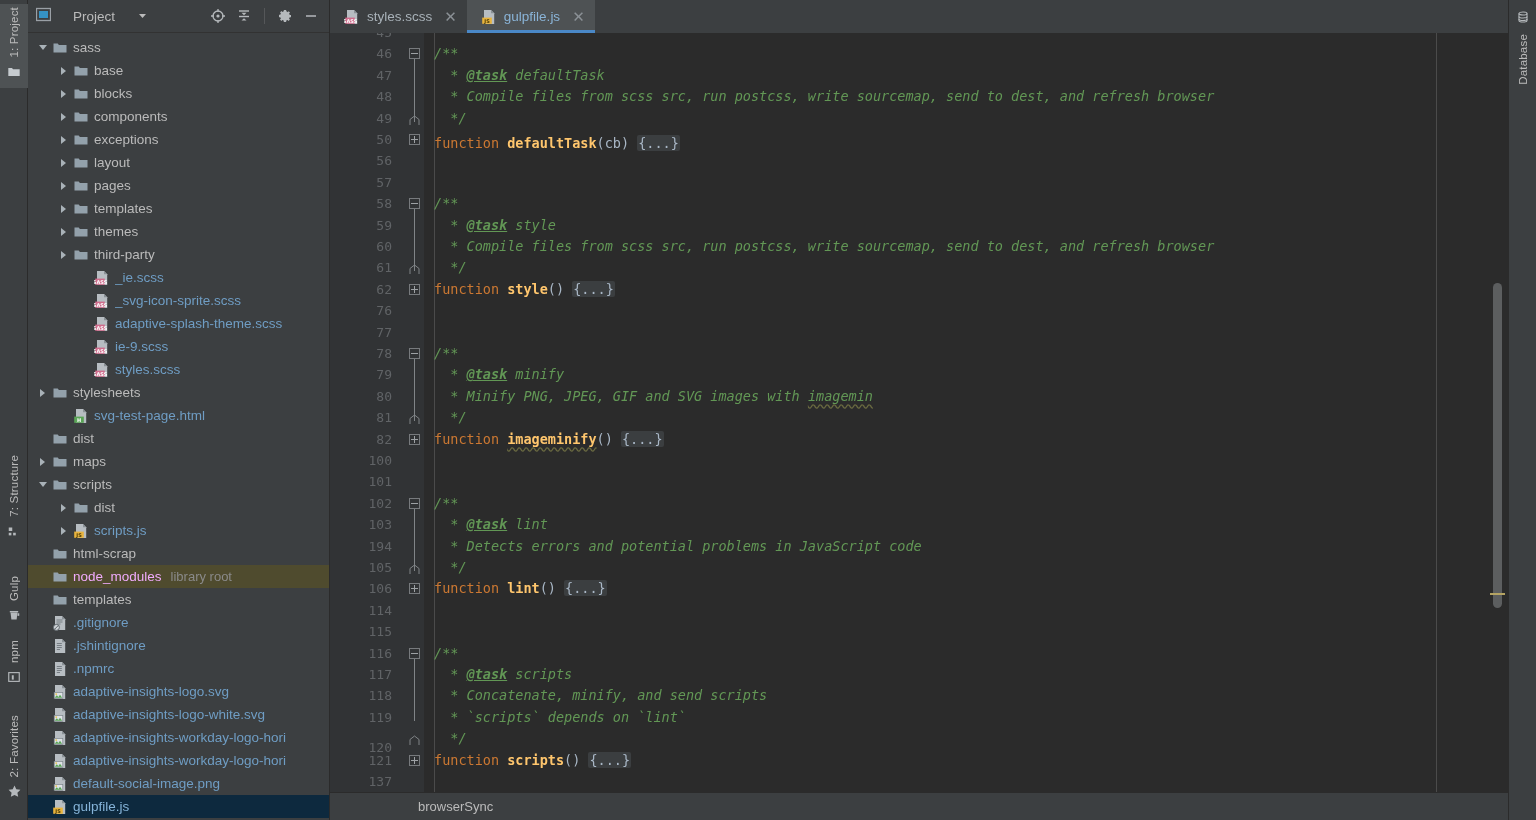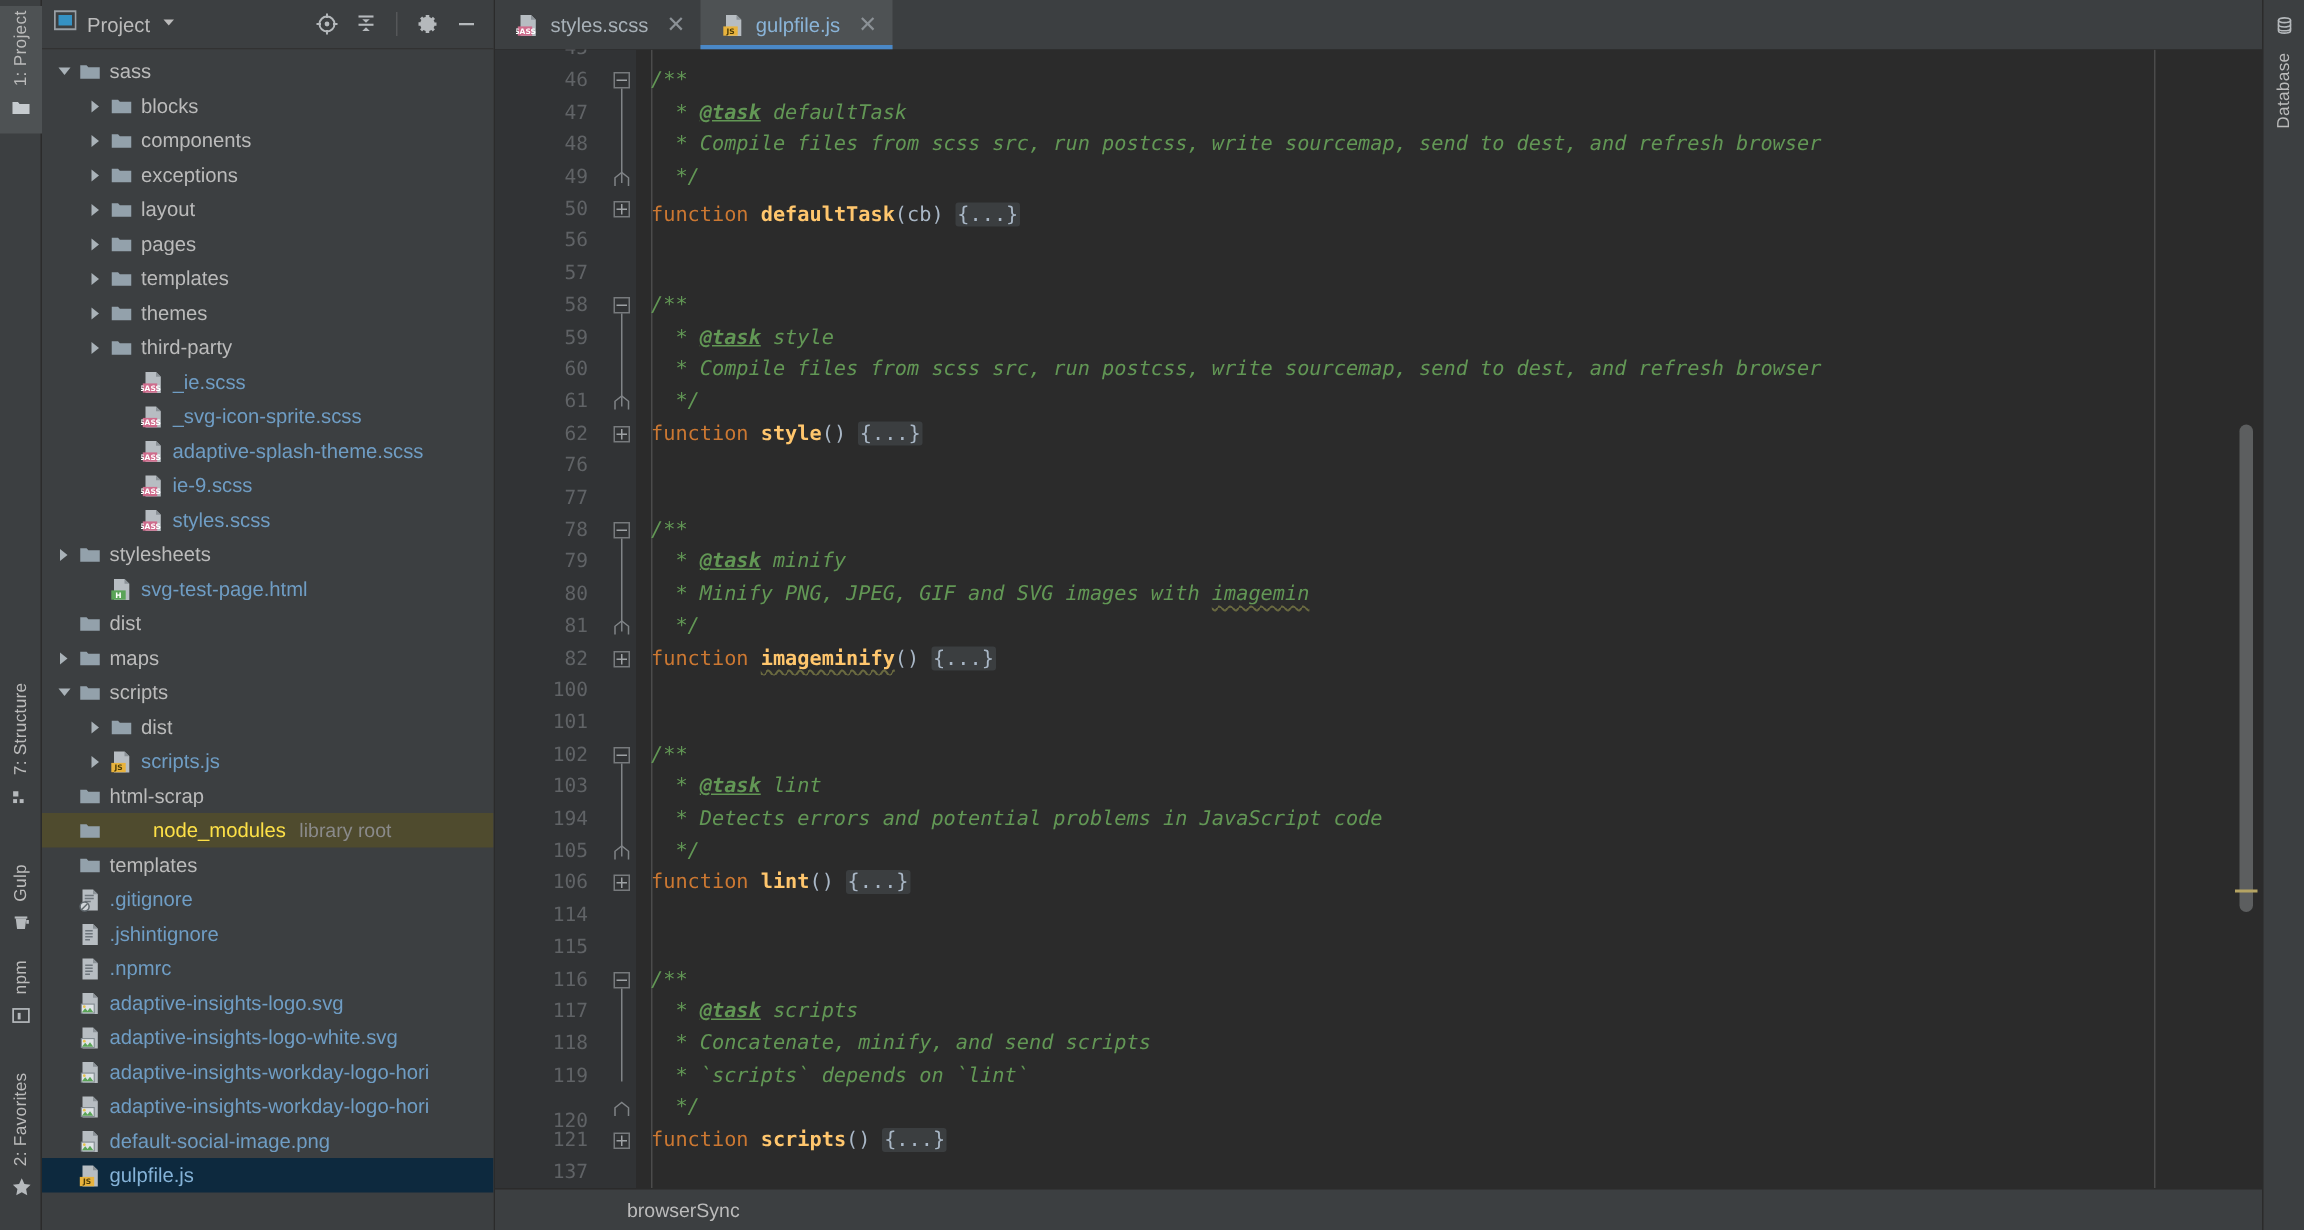--- a/index.html
+++ b/index.html
@@ -34,21 +34,21 @@
   .project-panel {
     width: 302px; flex: 0 0 302px; height: 820px;
     background: #3c3f41; display: flex; flex-direction: column;
     position: relative; border-right: 1px solid #2b2b2b;
   }
   .panel-header {
     height: 33px; display: flex; align-items: center;
     padding: 0 6px 0 8px; background: #3c3f41;
     border-bottom: 1px solid #323232;
   }
-  .panel-title-box { display: flex; align-items: center; gap: 7px; cursor: pointer; }
+  .panel-title-box { display: flex; align-items: center; gap: 22px; cursor: pointer; }
   .panel-title { font-size: 13.5px; color: #bbbbbb; }
   .panel-tools { margin-left: auto; display: flex; align-items: center; gap: 10px; padding-right: 4px; }
   .tool-ico { width: 16px; height: 16px; cursor: pointer; display: block; }
   .tool-sep { width: 1px; height: 16px; background: #555759; margin: 0 2px; }
 
   .tree {
     flex: 1; overflow: hidden; background: #3c3f41;
     padding-top: 3px; position: relative;
   }
   .row {
@@ -64,21 +64,21 @@
     margin-right: 3px;
   }
   .arrow.none { visibility: hidden; }
   .tri { width: 0; height: 0; }
   .tri.right { border-left: 5px solid #a9b2b8; border-top: 4px solid transparent; border-bottom: 4px solid transparent; }
   .tri.down  { border-top: 5px solid #a9b2b8; border-left: 4px solid transparent; border-right: 4px solid transparent; }
   .ico { width: 16px; height: 16px; flex: 0 0 16px; margin-right: 5px; display: block; }
   .lbl { overflow: hidden; }
   .lbl.file { color: #6f9dc4; }
   .lbl.folder { color: #bbbbbb; }
-  .lbl.libname { color: #fde047; margin-left: 29px; }
+  .lbl.libname { color: #f0abfc; }
   .lbl.hint { color: #8a8a8a; margin-left: 9px; font-size: 13px; }
   .row.selected .lbl.file { color: #85b3d8; }
 
   
   .editor-wrap { flex: 1; height: 820px; display: flex; flex-direction: column; background: #2b2b2b; min-width: 0; }
   .tabbar {
     height: 33px; background: #3c3f41; display: flex; align-items: stretch;
     flex: 0 0 33px;
   }
   .etab {
@@ -249,20 +249,29 @@
     </div>
     <div class="tree" id="tree">
         <div class="row" style="padding-left: 8px;">
           <span class="arrow">
             <span class="tri down"></span>
           </span>
           <span class="ico"><svg width="16" height="16" viewBox="0 0 16 16">
               <path fill="#93a1ab" d="M1.5 3.5h4.2l1.2 1.4h7.6v7.6H1.5z"></path>
             </svg></span>
           <span class="lbl folder">sass</span>
+        </div>
+        <div class="row" style="padding-left: 29px;">
+          <span class="arrow">
+            <span class="tri right"></span>
+          </span>
+          <span class="ico"><svg width="16" height="16" viewBox="0 0 16 16">
+              <path fill="#93a1ab" d="M1.5 3.5h4.2l1.2 1.4h7.6v7.6H1.5z"></path>
+            </svg></span>
+          <span class="lbl folder">base</span>
         </div>
         <div class="row" style="padding-left: 29px;">
           <span class="arrow">
             <span class="tri right"></span>
           </span>
           <span class="ico"><svg width="16" height="16" viewBox="0 0 16 16">
               <path fill="#93a1ab" d="M1.5 3.5h4.2l1.2 1.4h7.6v7.6H1.5z"></path>
             </svg></span>
           <span class="lbl folder">blocks</span>
         </div>

